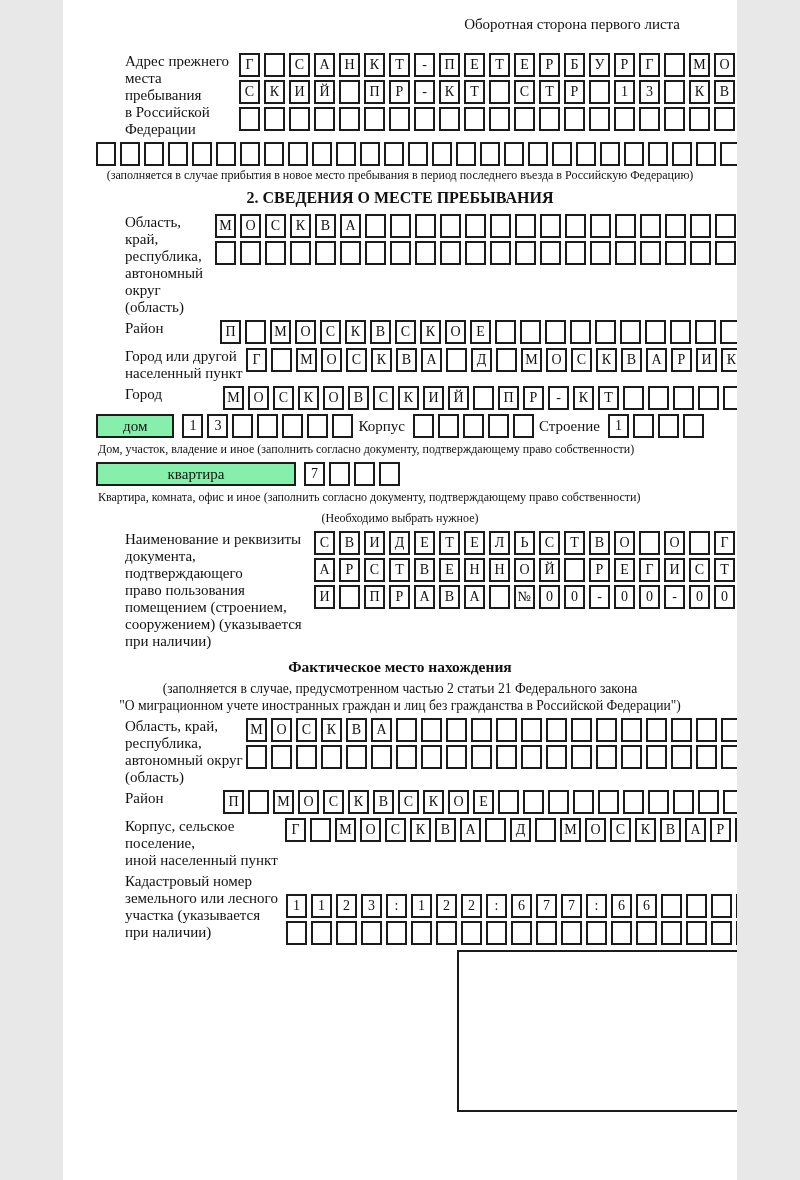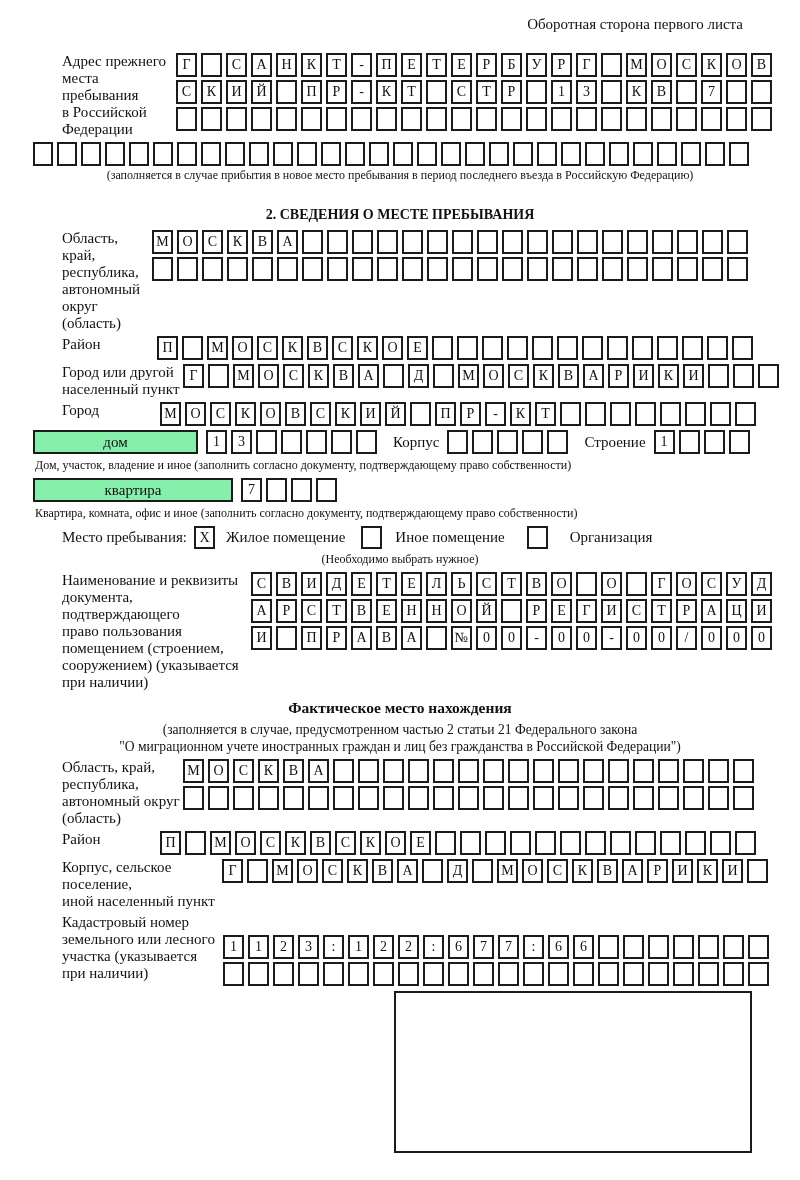--- a/index.html
+++ b/index.html
@@ -1,39 +1,39 @@
 <!DOCTYPE html>
 <html><head>
 <meta charset="utf-8">
 <style>
   html,body{margin:0;padding:0;background:#e8e8e8}
-  .page{width:800px;height:1180px;box-sizing:border-box;margin:0 auto;background:#fff;
+  .page{width:674px;height:1180px;box-sizing:border-box;margin:0 auto;background:#fff;
         font-family:"Liberation Serif",serif;color:#111;font-size:15px;
         padding:16px 33px 16px 33px;position:relative;overflow:hidden}
   .corner{text-align:right;padding-right:24px;margin-bottom:20px;font-size:15px}
   .field{display:flex;margin-bottom:4px}
   .flabel{flex:0 0 auto;box-sizing:border-box;padding-left:29px;line-height:17px;white-space:pre-line}
   .w143{width:143px}.w119{width:119px}.w124{width:124px}.w150{width:150px}.w127{width:127px}
   .w218{width:218px}.w189{width:189px}.w190{width:190px}
   .rows{display:flex;flex-direction:column;gap:3px}
   .box-row{display:flex;gap:4px}
   .cell{box-sizing:border-box;flex:0 0 auto;width:21px;height:24px;border:2px solid #1b1b1b;
         display:flex;align-items:center;justify-content:center;font-size:14px;background:#fff}
   .tight .cell{width:20px}
   .caption{font-size:12px;line-height:16px;margin:1px 0 5px 2px}
   .center{text-align:center;margin-left:0}
-  .sec-title{font-weight:bold;text-align:center;font-size:14px;margin:24px 0 7px}
+  .sec-title{font-weight:bold;text-align:center;font-size:16px;margin:6px 0 7px}
   .sub-title{font-weight:bold;text-align:center;font-size:15.5px;margin:8px 0 4px}
   .note-line{font-size:13.6px;line-height:17px;text-align:center}
   .house-row{display:flex;align-items:center;margin:2px 0 3px}
   .wide-box{box-sizing:border-box;height:24px;border:2px solid #1b1b1b;
             display:inline-flex;align-items:center;justify-content:center;background:#86efac}
   .wb160{width:165px}.wb200{width:200px}
   .inline-cells{display:flex;gap:4px}
-  .mr8{margin-right:8px}.ml8{margin-left:16px}
+  .mr8{margin-right:8px}.ml8{margin-left:5px}
   .stay-row{display:flex;align-items:center;padding-left:29px;margin:3px 0 2px}
   .cb{box-sizing:border-box;width:21px;height:23px;border:2px solid #1b1b1b;
       display:inline-flex;align-items:center;justify-content:center;font-size:14px}
   .offset-top{padding-top:21px}
   .stamp-box{box-sizing:border-box;width:358px;height:162px;border:2px solid #1b1b1b;margin-left:361px;margin-top:5px}
 </style>
 </head>
 <body>
 
 <div class="page">
@@ -355,29 +355,20 @@
     <span class="wide-box wb200 mr8">квартира</span>
     <span class="inline-cells">
         <span class="cell">7</span>
         <span class="cell"></span>
         <span class="cell"></span>
         <span class="cell"></span>
       </span>
   </div>
   <div class="caption">Квартира, комната, офис и иное (заполнить согласно документу, подтверждающему право собственности)</div>
 
-  <div class="stay-row">
-    <span style="margin-right:7px">Место пребывания:</span>
-    <span class="cb">X</span>
-    <span style="margin:0 16px 0 11px">Жилое помещение</span>
-    <span class="cb"></span>
-    <span style="margin:0 22px 0 13px">Иное помещение</span>
-    <span class="cb"></span>
-    <span style="margin-left:22px">Организация</span>
-  </div>
   <div class="caption center">(Необходимо выбрать нужное)</div>
 
   <div class="field">
     <div class="flabel w218">Наименование и реквизиты
 документа, подтверждающего
 право пользования
 помещением (строением,
 сооружением) (указывается
 при наличии)</div>
     <div class="rows">

